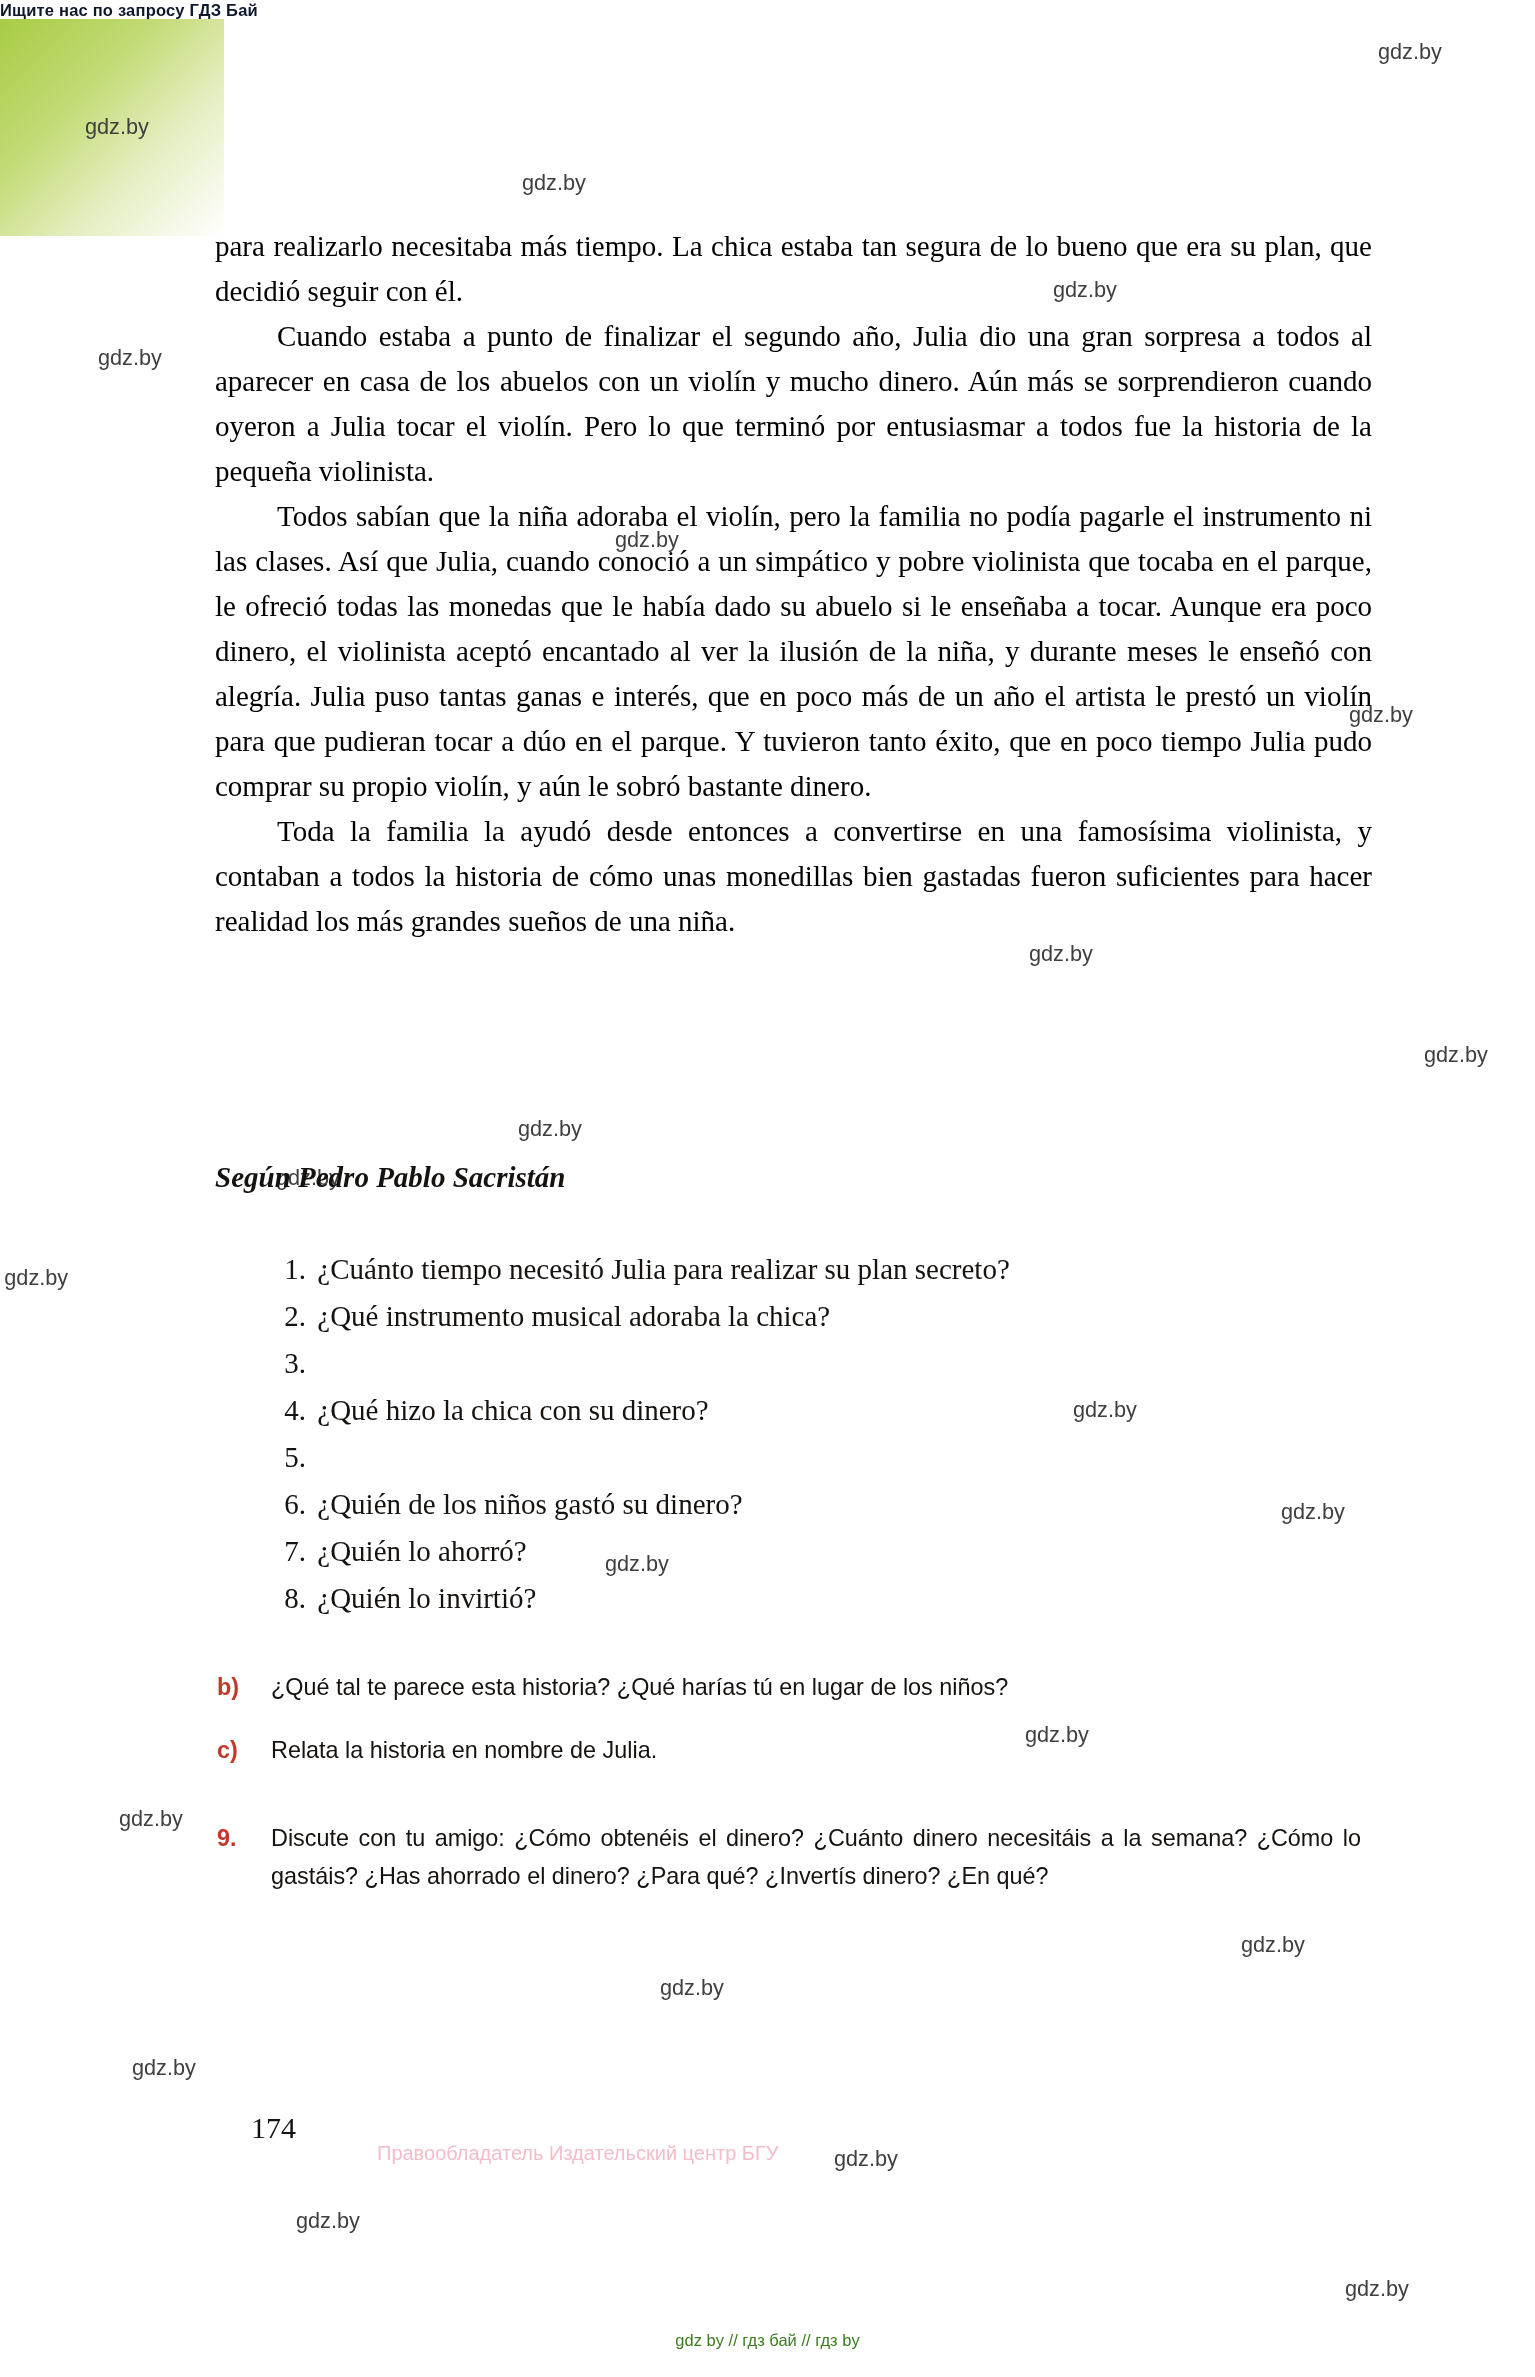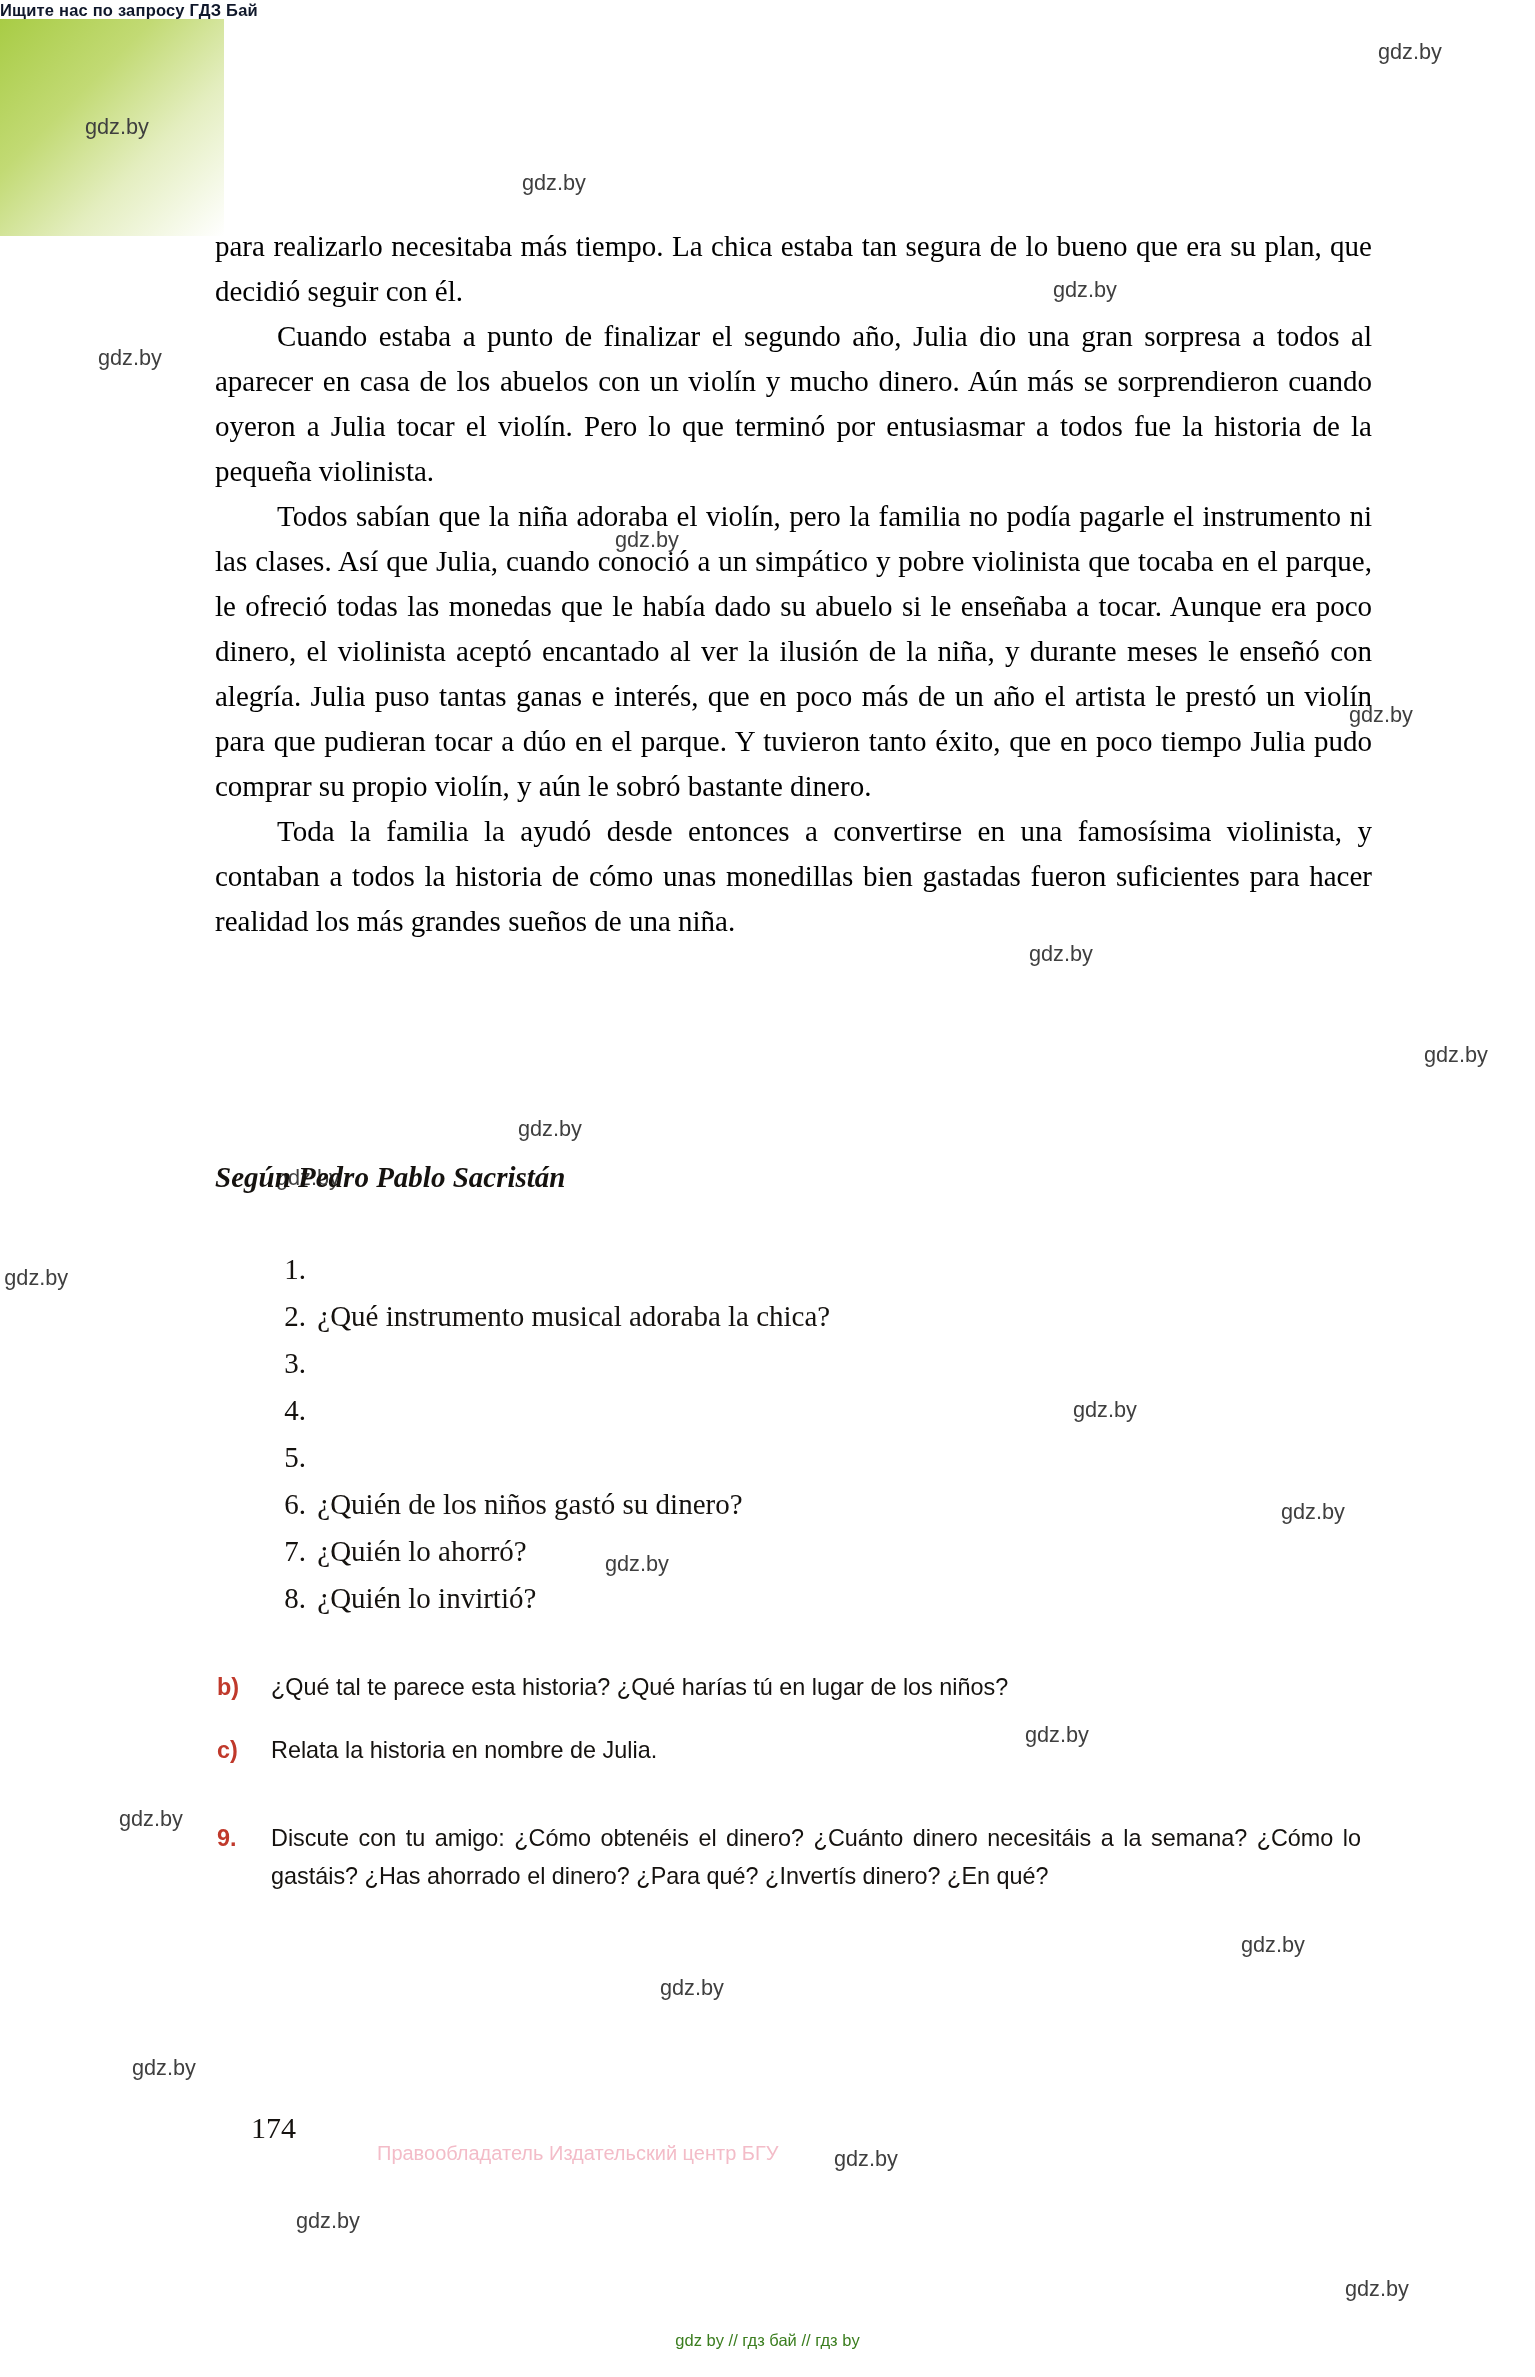--- a/index.html
+++ b/index.html
@@ -191,30 +191,32 @@
     <p class="indent">Cuando estaba a punto de finalizar el segundo año, Julia dio una gran sorpresa a todos al aparecer en casa de los abuelos con un violín y mucho dinero. Aún más se sorprendieron cuando oyeron a Julia tocar el violín. Pero lo que terminó por entusiasmar a todos fue la historia de la pequeña violinista.</p>
     <p class="indent">Todos sabían que la niña adoraba el violín, pero la familia no podía pagarle el instrumento ni las clases. Así que Julia, cuando conoció a un simpático y pobre violinista que tocaba en el parque, le ofreció todas las monedas que le había dado su abuelo si le enseñaba a tocar. Aunque era poco dinero, el violinista aceptó encantado al ver la ilusión de la niña, y durante meses le enseñó con alegría. Julia puso tantas ganas e interés, que en poco más de un año el artista le prestó un violín para que pudieran tocar a dúo en el parque. Y tuvieron tanto éxito, que en poco tiempo Julia pudo comprar su propio violín, y aún le sobró bastante dinero.</p>
     <p class="indent">Toda la familia la ayudó desde entonces a convertirse en una famosísima violinista, y contaban a todos la historia de cómo unas monedillas bien gastadas fueron suficientes para hacer realidad los más grandes sueños de una niña.</p>
   </div>
 
 <div id="attribution">Según Pedro Pablo Sacristán</div>
 
 <div id="question-list">
     <div class="q-row">
       <div class="q-num">1.</div>
+      <div class="q-text">¿Cuánto tiempo necesitó Julia para realizar su plan secreto?</div>
     </div>
     <div class="q-row">
       <div class="q-num">2.</div>
       <div class="q-text">¿Qué instrumento musical adoraba la chica?</div>
     </div>
     <div class="q-row">
       <div class="q-num">3.</div>
     </div>
     <div class="q-row">
       <div class="q-num">4.</div>
+      <div class="q-text">¿Qué hizo la chica con su dinero?</div>
     </div>
     <div class="q-row">
       <div class="q-num">5.</div>
     </div>
     <div class="q-row">
       <div class="q-num">6.</div>
       <div class="q-text">¿Quién de los niños gastó su dinero?</div>
     </div>
     <div class="q-row">
       <div class="q-num">7.</div>

